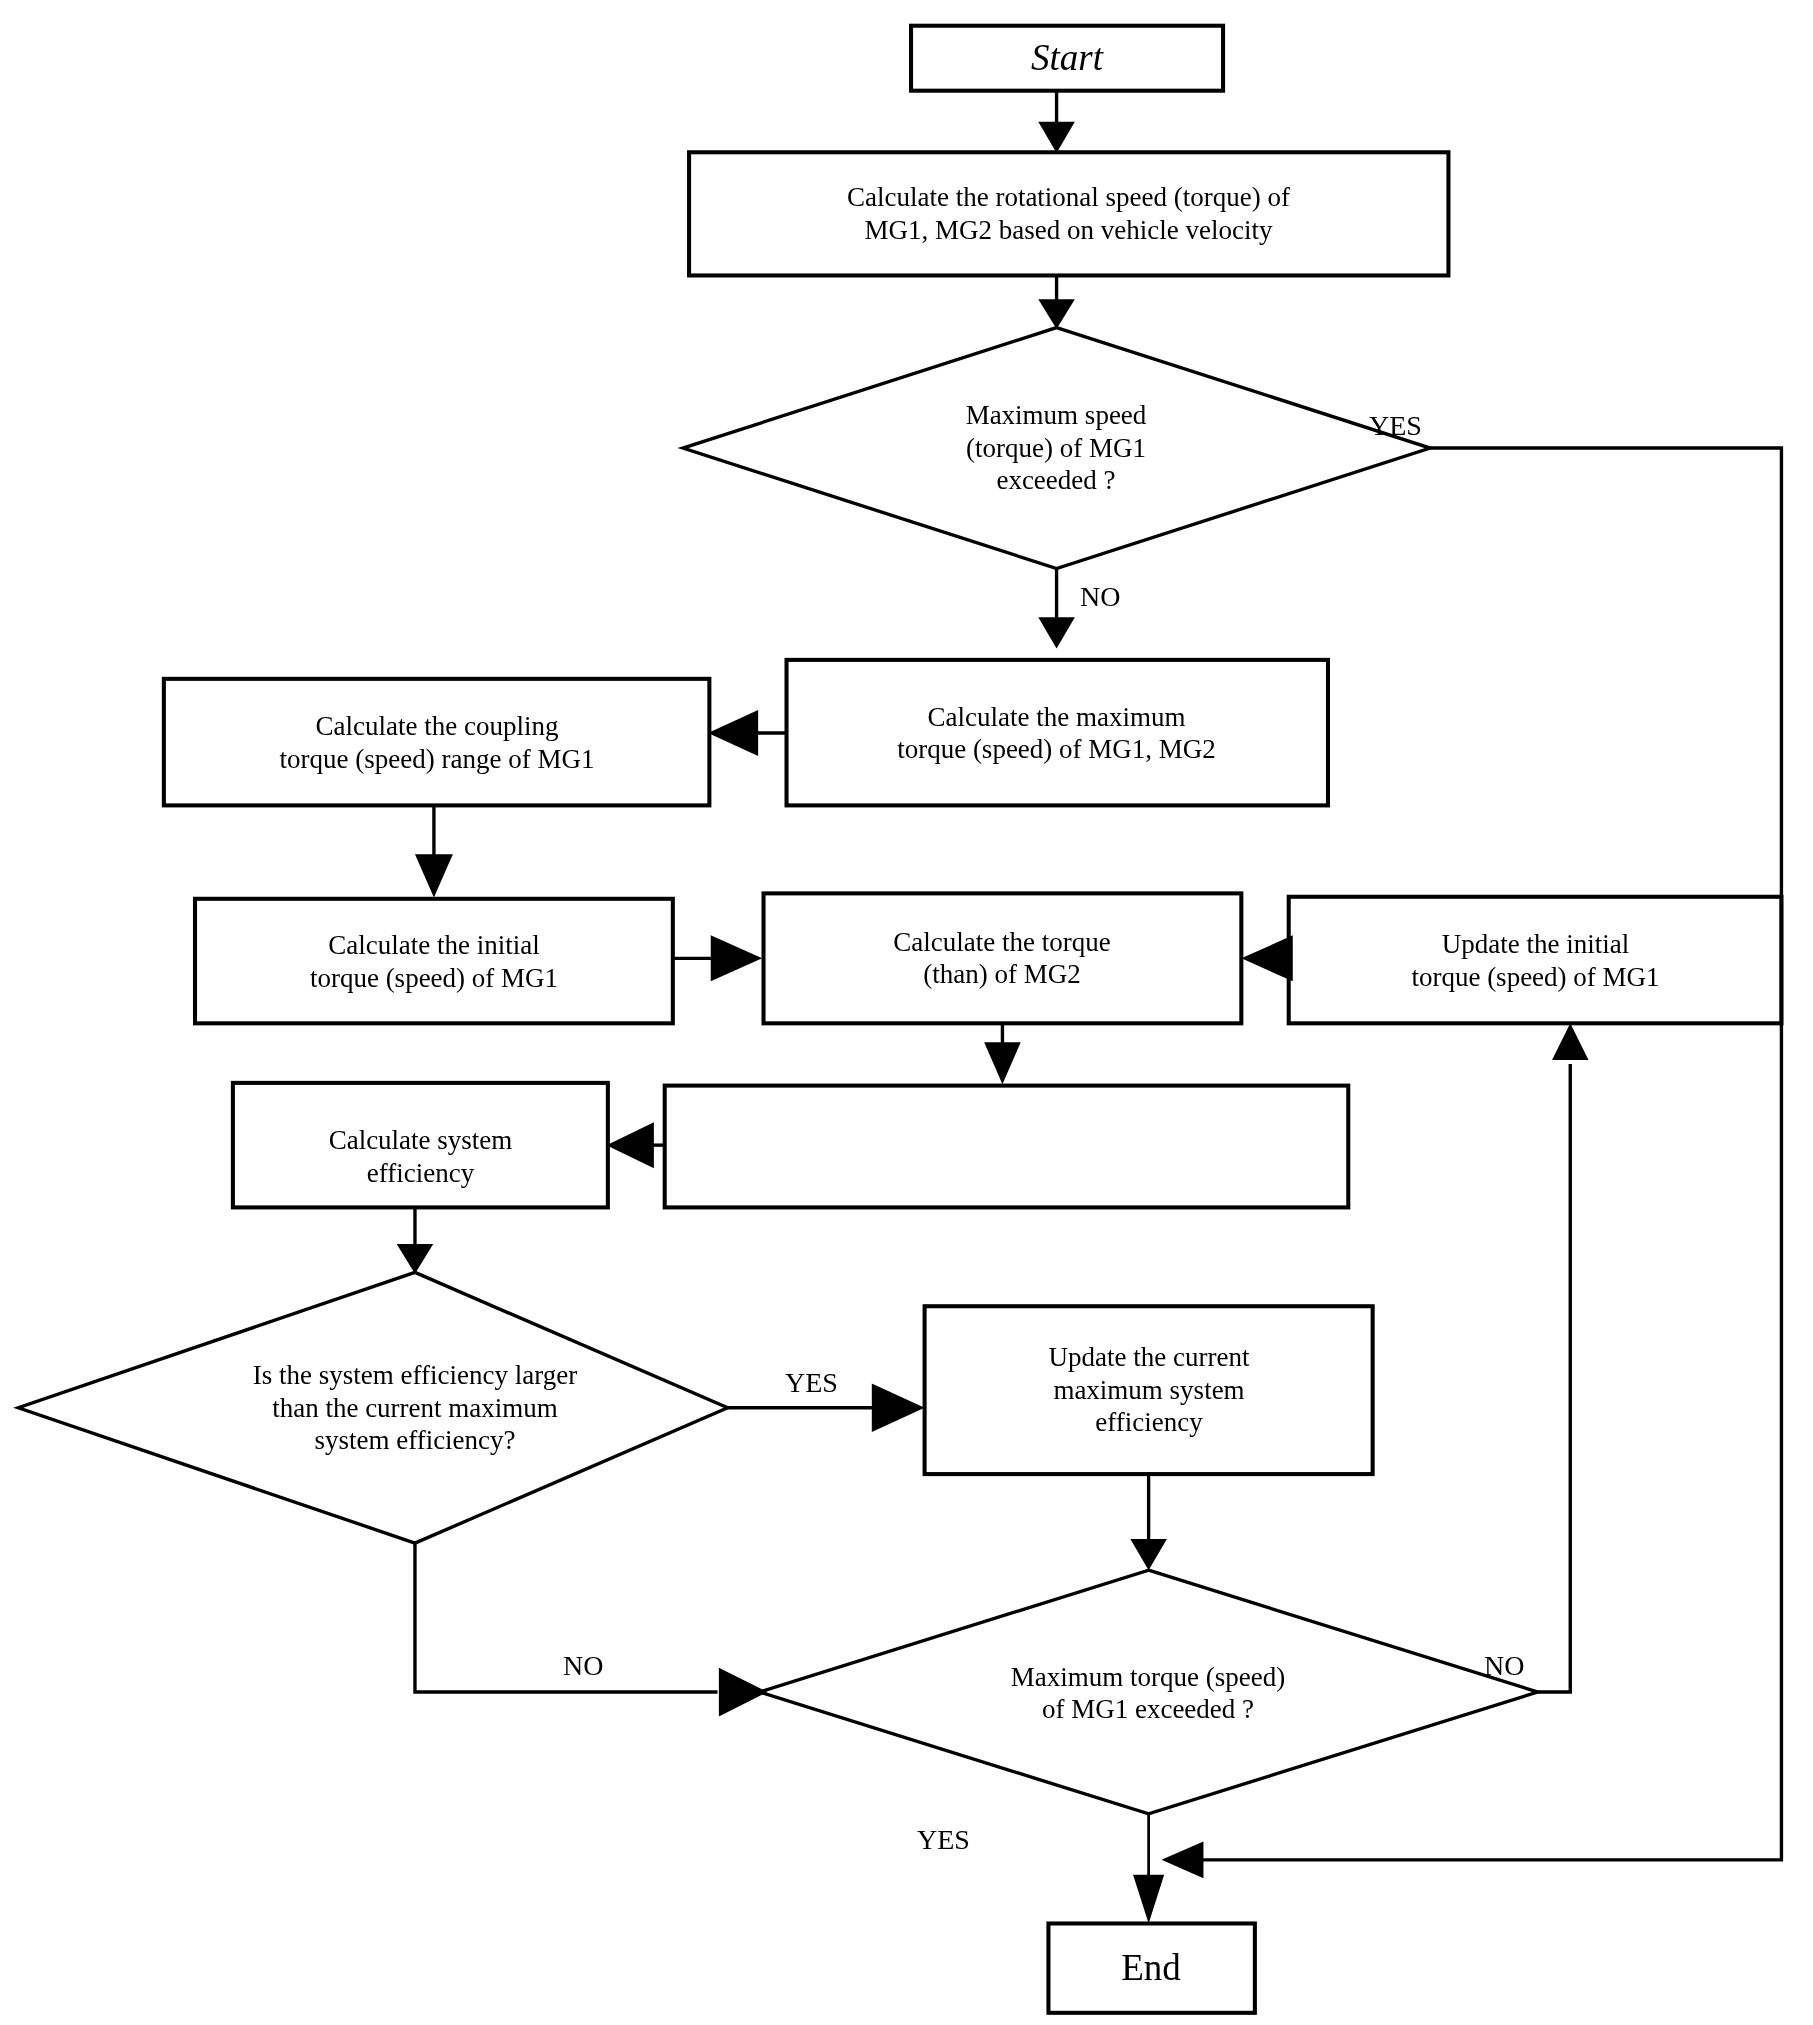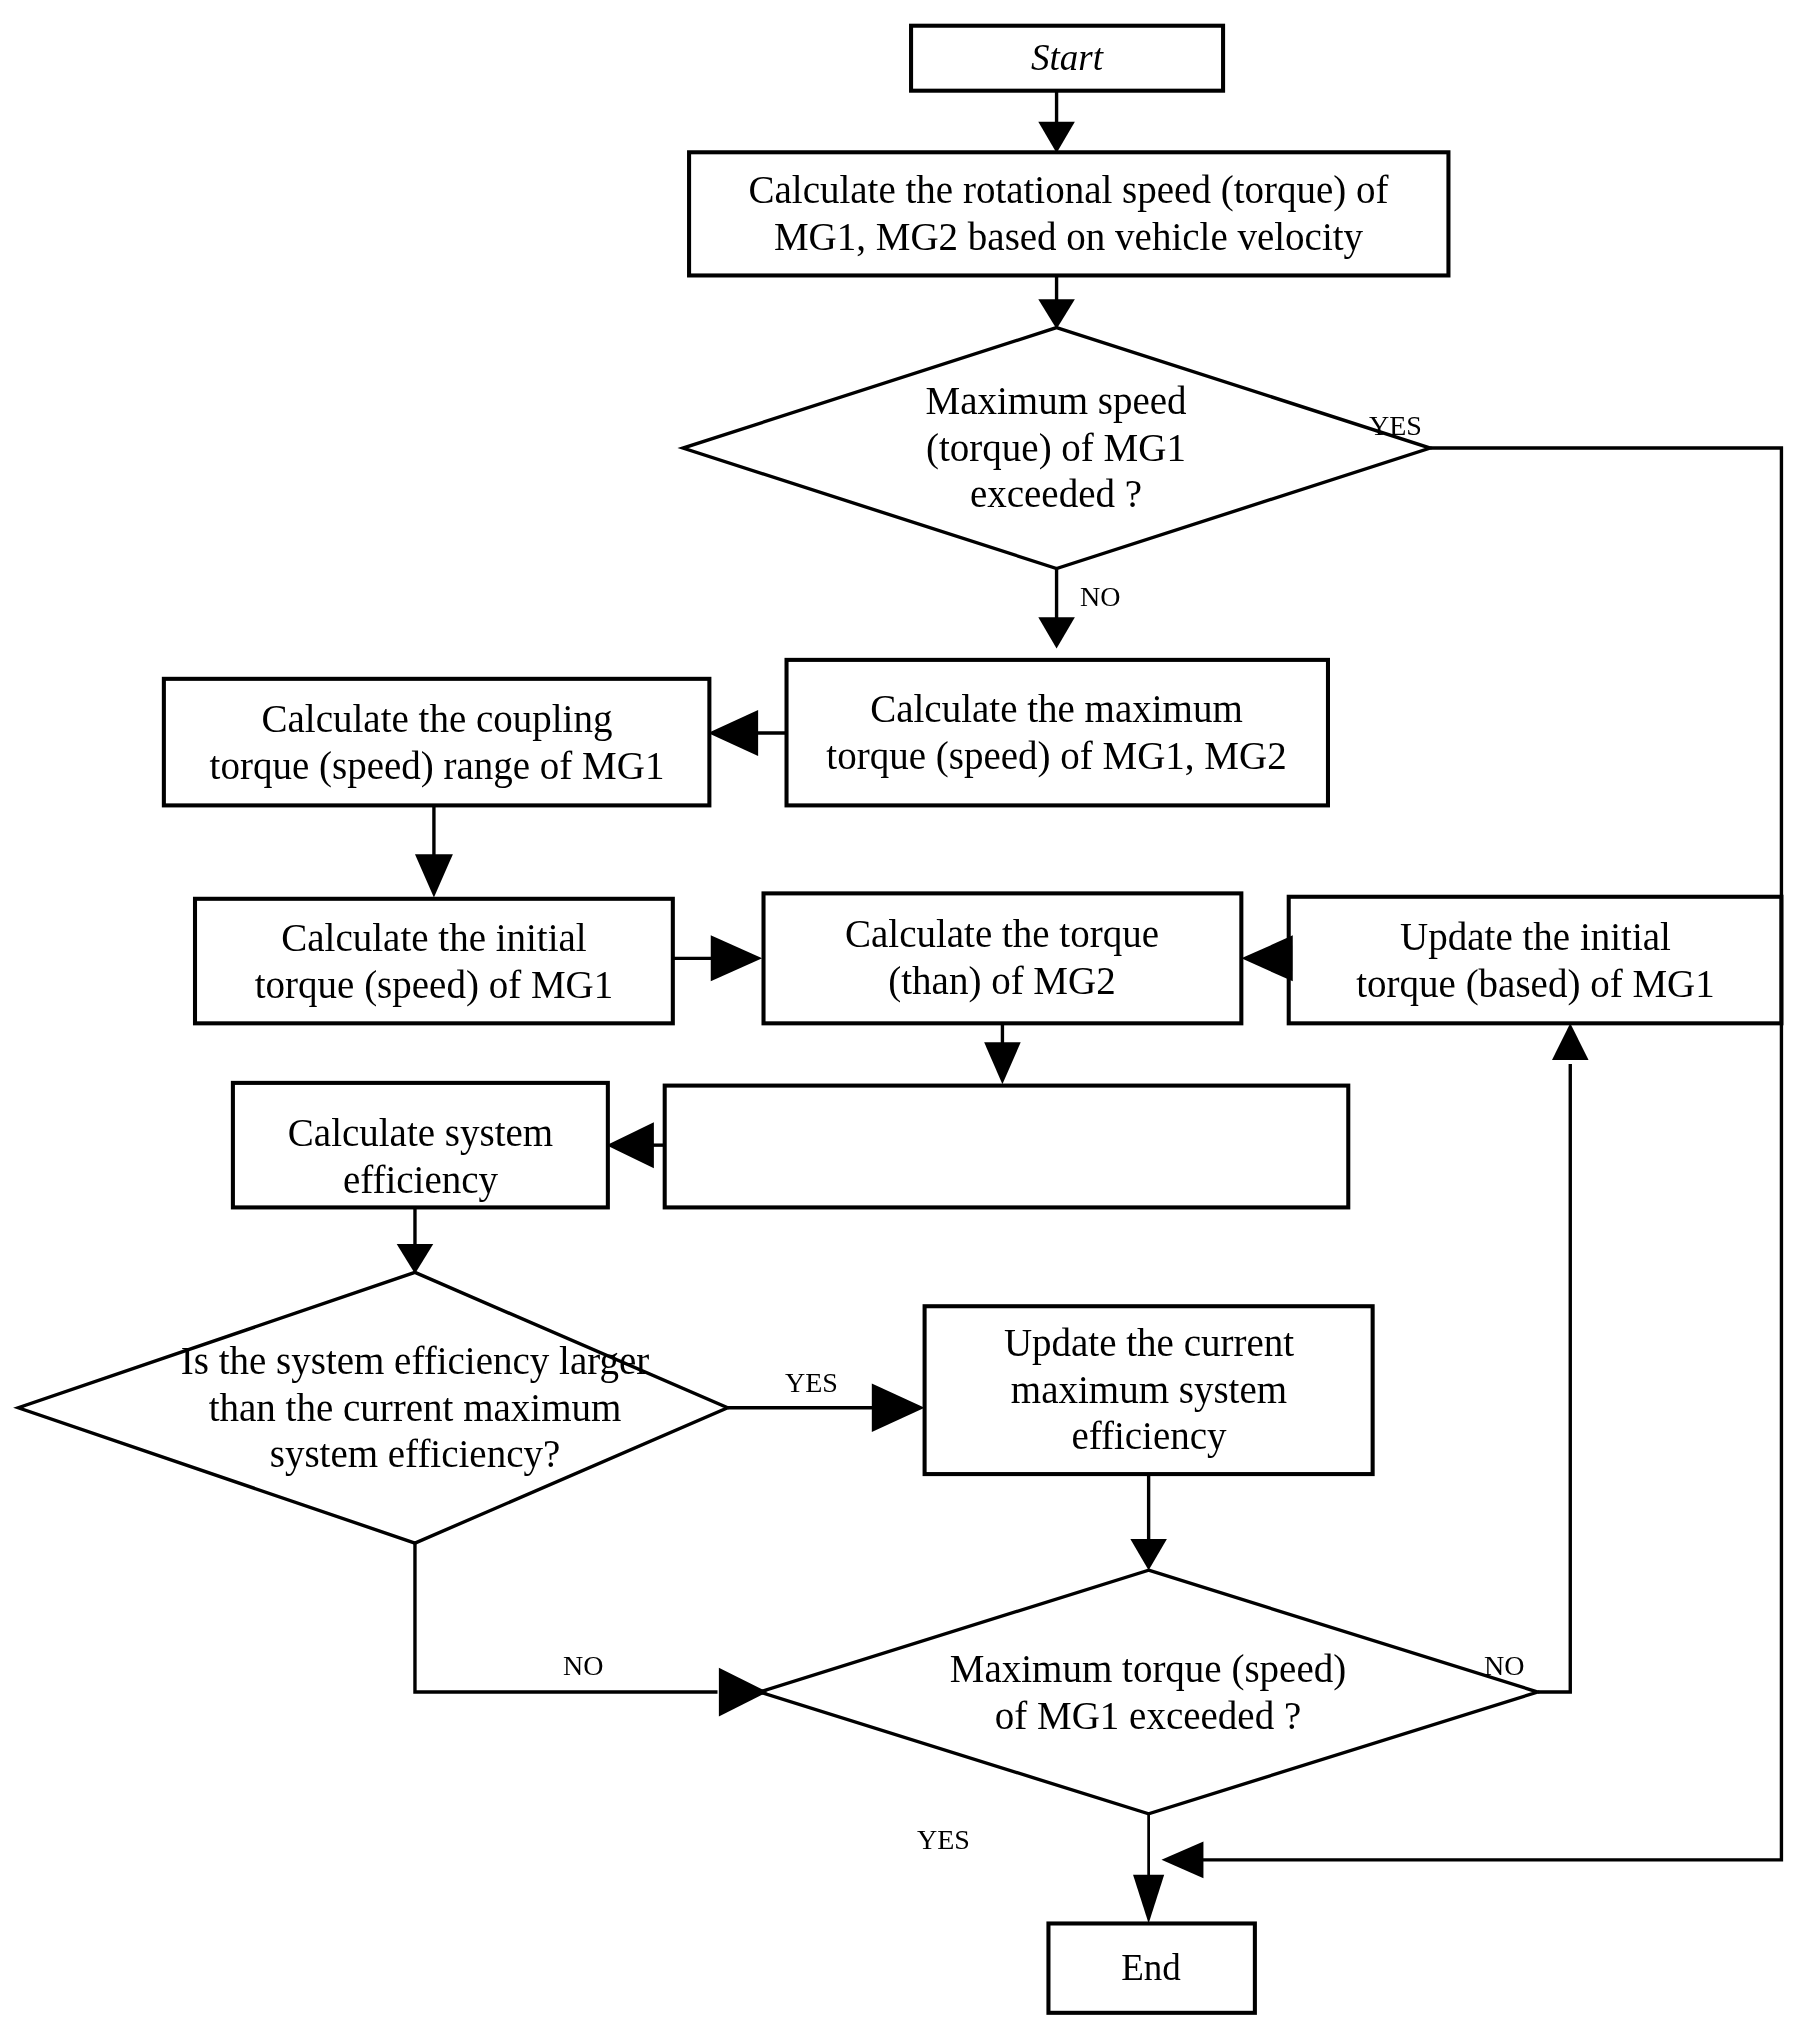--- a/index.html
+++ b/index.html
@@ -47,21 +47,21 @@
     stroke: none;
   }
   .node-label {
     position: absolute;
     display: flex;
     align-items: center;
     justify-content: center;
     text-align: center;
     color: #000000;
     font-family: "Liberation Serif", "DejaVu Serif", serif;
-    font-size: 39px;
+    font-size: 27px;
     line-height: 1.20;
     white-space: pre-line;
     pointer-events: none;
   }
   .edge-label {
     position: absolute;
     color: #000000;
     font-family: "Liberation Serif", "DejaVu Serif", serif;
     font-size: 28px;
     line-height: 1;
@@ -167,21 +167,21 @@
   <div class="node-label" style="left:164px; top:679px; width:546px; height:127px;">Calculate the coupling
 torque (speed) range of MG1</div>
 
   <div class="node-label" style="left:195px; top:899px; width:478px; height:125px;">Calculate the initial
 torque (speed) of MG1</div>
 
   <div class="node-label" style="left:763px; top:893px; width:478px; height:130px;">Calculate the torque
 (than) of MG2</div>
 
   <div class="node-label" style="left:1289px; top:897px; width:493px; height:127px;">Update the initial
-torque (based) of MG1</div>
+torque (speed) of MG1</div>
 
 
   <div class="node-label" style="left:233px; top:1094px; width:375px; height:125px;">Calculate system
 efficiency</div>
 
   <div class="node-label" style="left:124px; top:1328px; width:582px; height:160px;">Is the system efficiency  larger
 than the current maximum
 system efficiency?</div>
 
   <div class="node-label" style="left:925px; top:1306px; width:448px; height:168px;">Update the current

